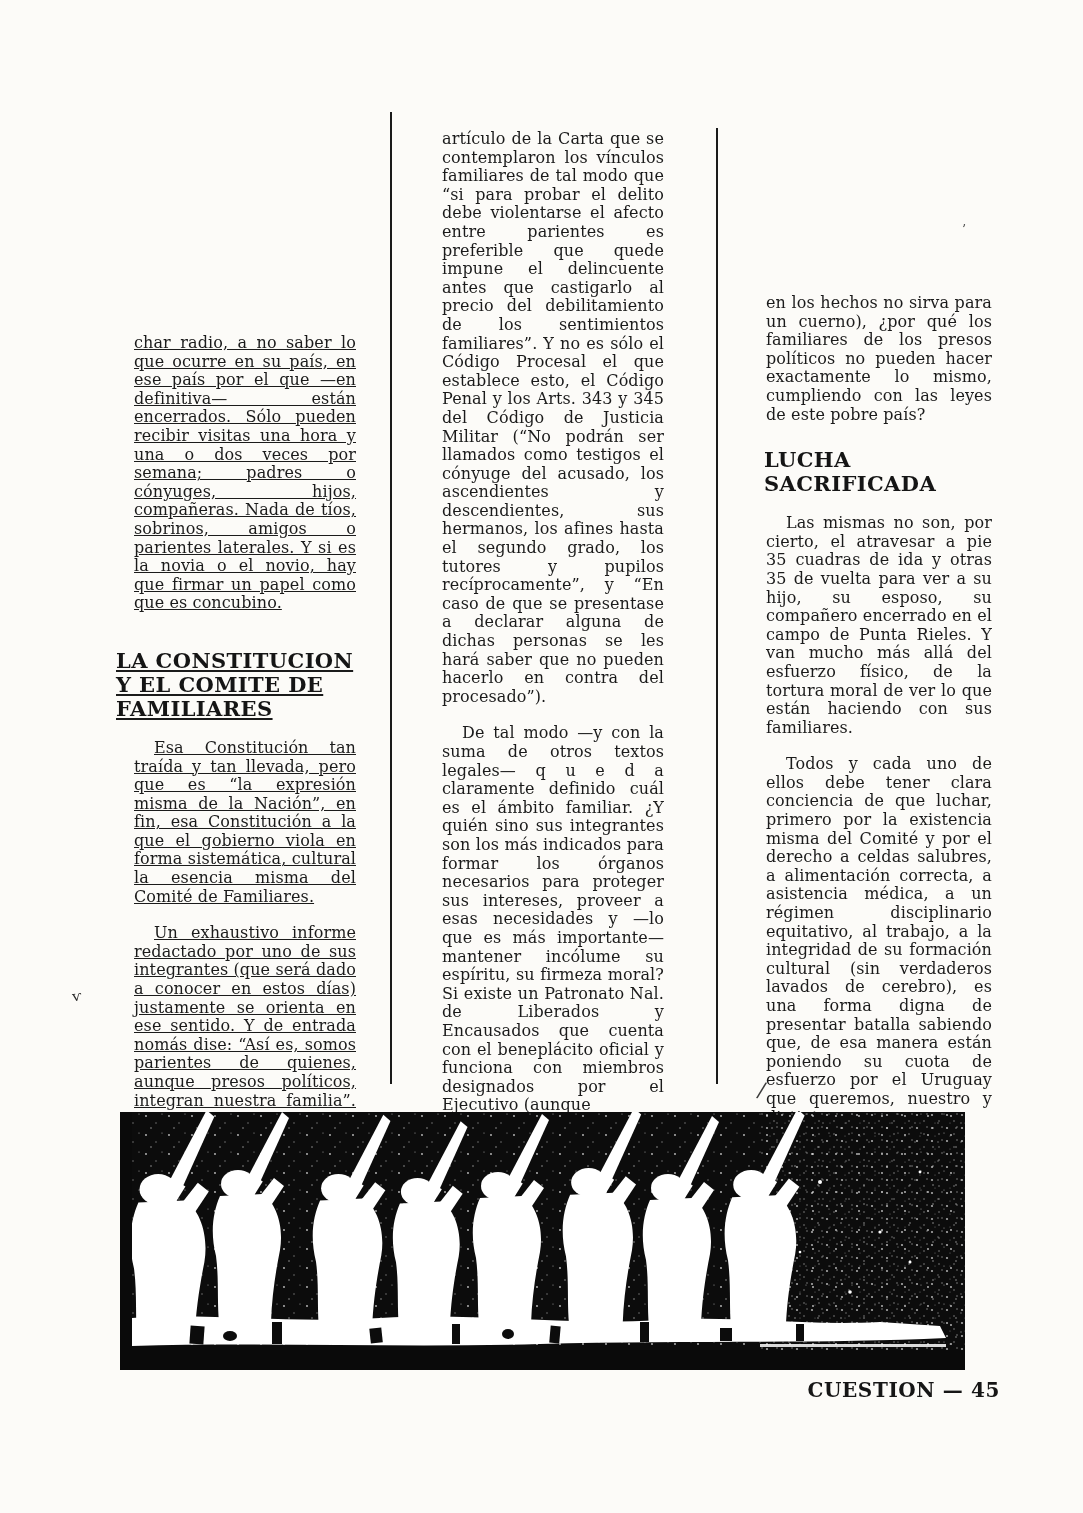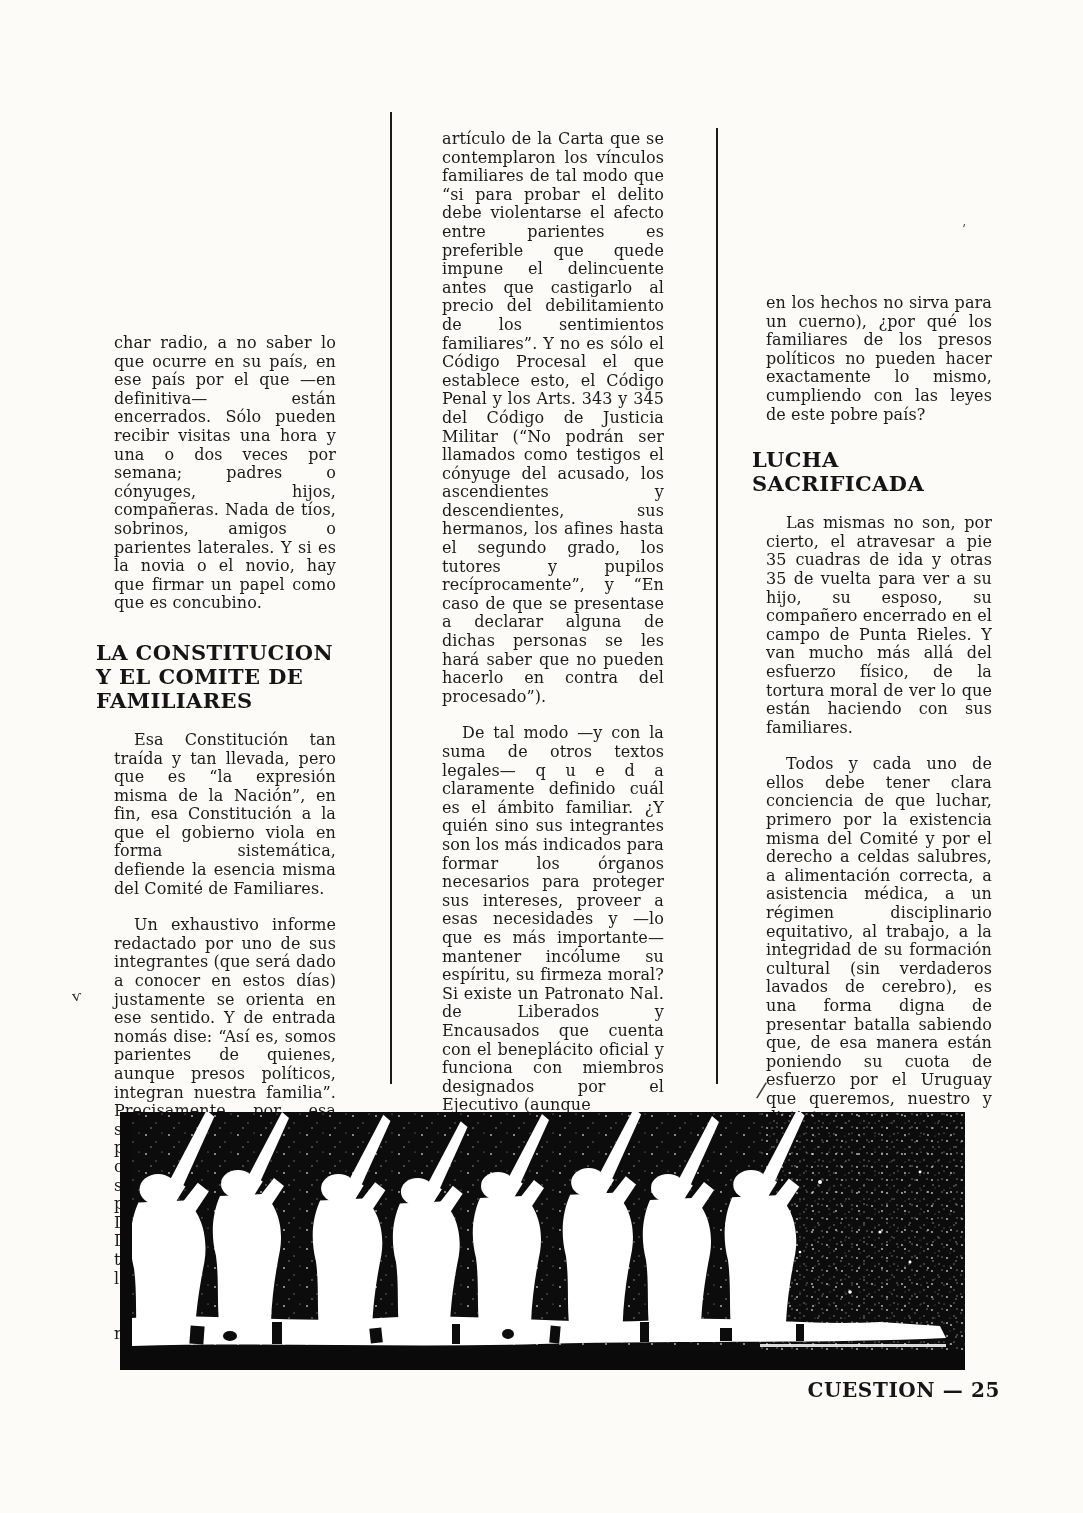--- a/index.html
+++ b/index.html
@@ -3,36 +3,36 @@
 <meta charset="utf-8">
 <style>
   html,body { margin:0; padding:0; background:#e8e8e4; }
   .page {
     position:relative; width:1083px; height:1513px;
     background:#fcfbf8; margin:0 auto; overflow:hidden;
     font-family:"DejaVu Serif","Liberation Serif",serif;
     color:#1b1b1b;
   }
   .col { position:absolute; }
-  .col1 { left:96px; top:316px; width:258px; }
+  .col1 { left:116px; top:316px; width:258px;text-decoration:underline; }
   .col2 { left:424px; top:112px; width:258px; }
   .col3 { left:748px; top:276px; width:262px; }
   p.body {
     margin:18px; font-size:16px; line-height:18.6px;
     text-align:justify; letter-spacing:0.1px;
     font-family:"DejaVu Serif","Liberation Serif",serif;
   }
   p.indent { text-indent:20px; }
   h2.sechead {
-    margin:28px 0 15px 0; font-size:21px; line-height:24px;
+    margin:36px 0 15px 0; font-size:21px; line-height:24px;
     font-weight:bold; letter-spacing:0.4px; color:#151515;
     font-family:"DejaVu Serif","Liberation Serif",serif;
   }
   h2.sechead span { display:block; }
-  .col3 h2.sechead { margin:24px 0 16px 4px; }
+  .col3 h2.sechead { margin:24px 0 16px 16px; }
   .vrule { position:absolute; width:2px; background:#1a1a1a; }
   .vrule1 { left:390px; top:112px; height:972px; }
   .vrule2 { left:716px; top:128px; height:956px; }
   .photo { position:absolute; left:120px; top:1112px; width:845px; height:258px; }
   .photo svg { display:block; }
   .footer {
     position:absolute; top:1378px; left:0; width:1000px; text-align:right;
     font-size:20px; font-weight:bold; letter-spacing:0.6px; color:#161616;
     font-family:"DejaVu Serif","Liberation Serif",serif;
   }
@@ -46,21 +46,21 @@
 
 <div class="page">
 
   <div class="col col1">
     <p class="body">char radio, a no saber lo que ocurre en su país, en ese país por el que —en definitiva— están encerrados. Sólo pueden recibir visitas una hora y una o dos veces por semana; padres o cónyuges, hijos, compañeras. Nada de tíos, sobrinos, amigos o parientes laterales. Y si es la novia o el novio, hay que firmar un papel como que es concubino.</p>
     <h2 class="sechead">
       <span>LA CONSTITUCION</span>
       <span>Y EL COMITE DE</span>
       <span>FAMILIARES</span>
     </h2>
-    <p class="body indent">Esa Constitución tan traída y tan llevada, pero que es “la expresión misma de la Nación”, en fin, esa Constitución a la que el gobierno viola en forma sistemática, defiende la esencia misma del Comité de Familiares.</p>
+    <p class="body indent">Esa Constitución tan traída y tan llevada, pero que es “la expresión misma de la Nación”, en fin, esa Constitución a la que el gobierno viola en forma sistemática, cultural la esencia misma del Comité de Familiares.</p>
     <p class="body indent">Un exhaustivo informe redactado por uno de sus integrantes (que será dado a conocer en estos días) justamente se orienta en ese sentido. Y de entrada nomás dise: “Así es, somos parientes de quienes, aunque presos políticos, integran nuestra familia”. Precisamente por esa situación es “que proclamamos nuestra condición de familiares” sabiendo que está protegida por la Declaración de los Derechos Humanos, y también por el Art. 40 de la Constitución.</p>
     <p class="body indent">Es a partir de ese mismo</p>
   </div>
 
   <div class="vrule vrule1"></div>
 
   <div class="col col2">
     <p class="body">artículo de la Carta que se contemplaron los vínculos familiares de tal modo que “si para probar el delito debe violentarse el afecto entre parientes es preferible que quede impune el delincuente antes que castigarlo al precio del debilitamiento de los sentimientos familiares”. Y no es sólo el Código Procesal el que establece esto, el Código Penal y los Arts. 343 y 345 del Código de Justicia Militar (“No podrán ser llamados como testigos el cónyuge del acusado, los ascendientes y descendientes, sus hermanos, los afines hasta el segundo grado, los tutores y pupilos recíprocamente”, y “En caso de que se presentase a declarar alguna de dichas personas se les hará saber que no pueden hacerlo en contra del procesado”).</p>
     <p class="body indent">De tal modo —y con la suma de otros textos legales— q u e d a claramente definido cuál es el ámbito familiar. ¿Y quién sino sus integrantes son los más indicados para formar los órganos necesarios para proteger sus intereses, proveer a esas necesidades y —lo que es más importante— mantener incólume su espíritu, su firmeza moral? Si existe un Patronato Nal. de Liberados y Encausados que cuenta con el beneplácito oficial y funciona con miembros designados por el Ejecutivo (aunque</p>
   </div>
@@ -144,16 +144,16 @@
         <circle cx="680" cy="140" r="1.3"></circle>
       </g>
 
       <rect x="0" y="238" width="845" height="20" fill="#0a0a0a"></rect>
 
       <rect x="0" y="0" width="12" height="258" fill="#0a0a0a"></rect>
     </svg>
   </div>
 
   <div class="footer">
-    <span>CUESTION — 25</span>
+    <span>CUESTION — 45</span>
   </div>
 
 </div>
 
 </body></html>

